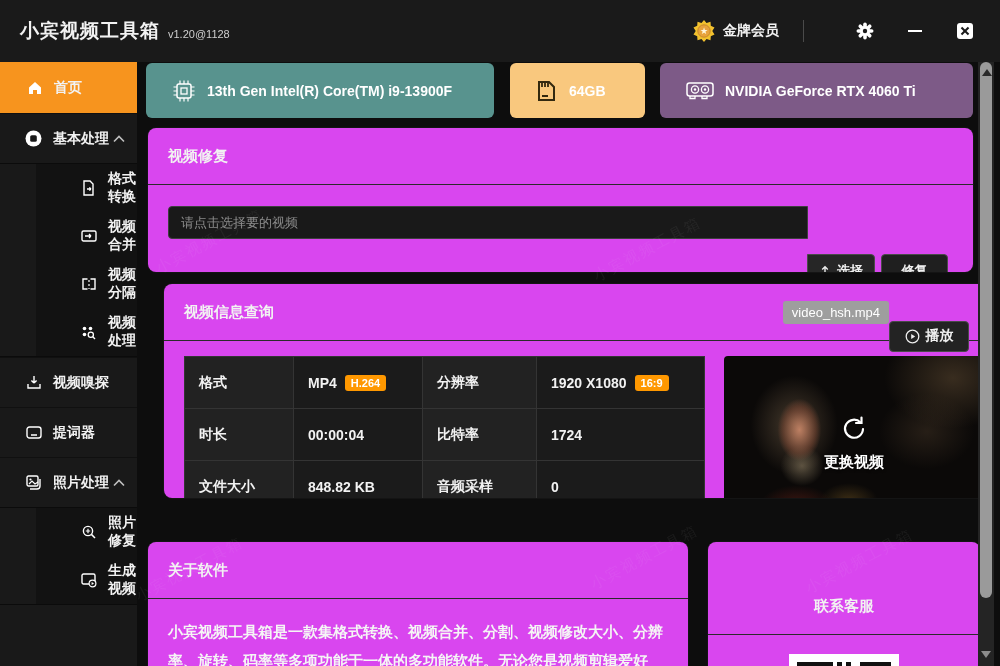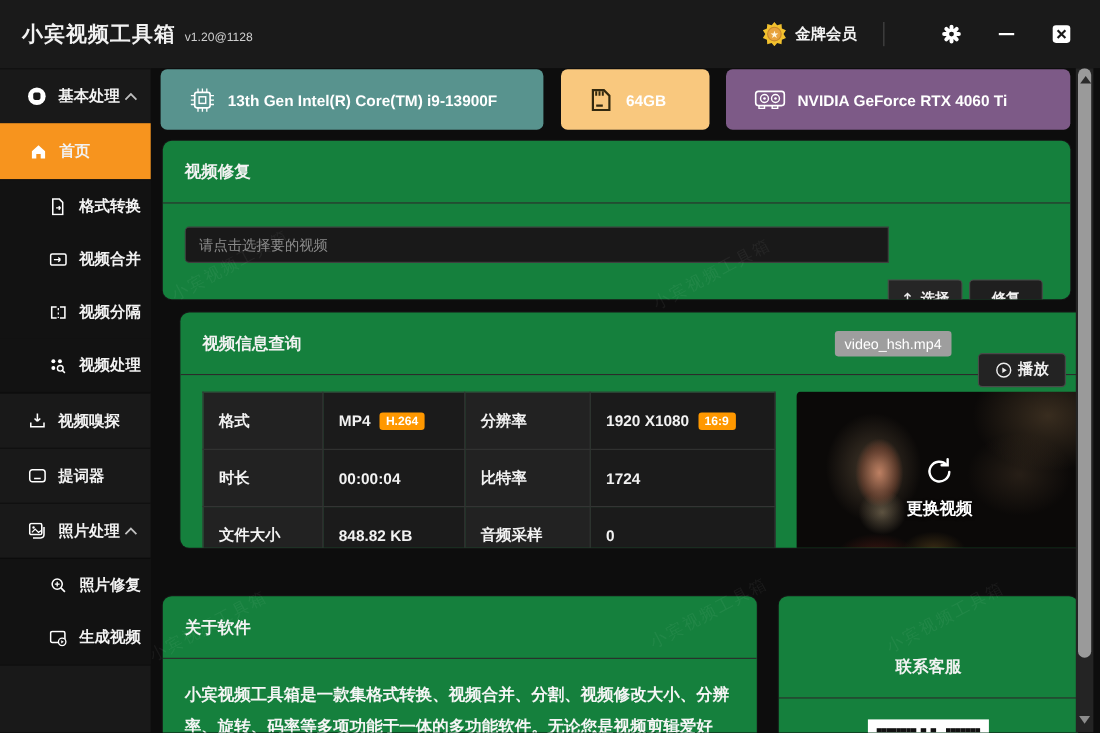--- a/index.html
+++ b/index.html
@@ -22,40 +22,40 @@
   .close-box { width:16px; height:16px; background:#FFF; border-radius:3px; position:relative; }
   .close-box::before,.close-box::after { content:""; position:absolute; left:3px; top:7px; width:10px; height:2px; background:#1A1A1A; }
   .close-box::before { transform:rotate(45deg); } .close-box::after { transform:rotate(-45deg); }
   
   .sidebar { position:absolute; left:0; top:62px; width:137px; height:604px; background:#191919; z-index:20; }
   .side-item { display:flex; align-items:center; gap:11px; font-size:14px; font-weight:700; cursor:pointer; }
   .side-item .icn { width:17px; height:17px; flex:0 0 17px; display:flex; align-items:center; justify-content:center; }
   .item-active { height:51px; background:#F7941E; padding-left:26px; }
   .item-group { height:50px; padding-left:25px; position:relative; border-top:1px solid #101010; }
   .item-sub { height:48px; padding-left:44px; background:#121212; }
-  .sub-block { border-top:1px solid #0B0B0B; border-bottom:1px solid #0B0B0B; }
+  .sub-block { border-top:1px solid #0B0B0B; border-bottom:1px solid #0B0B0B;padding-left:36px; }
   .chev { position:absolute; right:12px; top:50%; transform:translateY(-50%); }
   
   .main { position:absolute; left:137px; top:62px; width:863px; height:604px; background:#0D0D0D; }
   .hw-card { position:absolute; top:1px; height:55px; border-radius:6px; display:flex; align-items:center;
     padding:0 25px; gap:10px; font-size:14px; font-weight:700; color:#FFF; cursor:pointer; }
-  .panel { position:absolute; background:#15803d; border-radius:8px; box-shadow:0 0 0 1px #141414; overflow:hidden; }
+  .panel { position:absolute; background:#d946ef; border-radius:8px; box-shadow:0 0 0 1px #141414; overflow:hidden; }
   .panel-head { height:57px; display:flex; align-items:center; padding:0 20px; border-bottom:1px solid #2B2B2B;
     font-size:15px; font-weight:700; }
   
   .file-input { position:absolute; left:20px; top:78px; width:640px; height:33px; background:#191919;
     border:1px solid #3E3E3E; border-radius:4px 0 0 4px; color:#EDEDED; font-size:13px; padding:0 12px; outline:none;
     font-family:inherit; }
   .file-input::placeholder { color:#8B8B8B; }
   .btn { display:flex; align-items:center; justify-content:center; gap:6px; font-size:13px; font-weight:700;
     color:#F0F0F0; background:#262626; border:1px solid #4A4A4A; border-radius:4px; cursor:pointer;margin-top:48px; }
   .select-btn { position:absolute; left:659px; top:78px; width:68px; height:33px; border-radius:0 4px 4px 0; }
   .repair-btn { position:absolute; left:733px; top:78px; width:67px; height:33px; background:#1F1F1F; }
   
-  .head-right { margin-left:auto; display:flex; align-items:center; gap:24px; }
+  .head-right { margin-left:auto; display:flex; align-items:center; gap:0; }
   .file-badge { background:#9E9E9E; color:#FFF; font-size:13px; font-weight:400; padding:4px 9px; border-radius:3px; }
   .play-btn { width:80px; height:31px; font-size:14px; background:#232323; }
   
   .info-table { position:absolute; left:20px; top:72px; width:520px; height:157px;
     border:1px solid #3A3A3A; border-collapse:collapse; table-layout:fixed; }
   .info-table td { border:1px solid #343434; font-size:14px; padding:0 14px; height:52px; }
   .cell-label { font-weight:700; background:#222222; }
   .cell-value { font-weight:700; background:#1B1B1B; }
   .mini-badge { display:inline-block; background:#FF9800; color:#FFF; font-size:11px; font-weight:700;
     padding:2px 6px; border-radius:3px; margin-left:8px; vertical-align:1px; }
@@ -129,42 +129,42 @@
     <div class="tb-btn">
       <span class="minus-glyph"></span>
     </div>
     <div class="tb-btn">
       <span class="close-box"></span>
     </div>
   </div>
 </div>
 
 <div class="sidebar">
+  <div class="side-item item-active">
+    <span class="icn">
+      <svg width="16" height="16" viewBox="0 0 16 16">
+          <path d="M2 7.5 8 2l6 5.5V14H10v-4H6v4H2z" fill="#FFF"></path>
+        </svg>
+    </span>
+    <span>首页</span>
+  </div>
+
   <div class="side-item item-group">
     <span class="icn">
       <svg width="17" height="17" viewBox="0 0 17 17">
           <circle cx="8.5" cy="8.5" r="8" fill="#FFF"></circle>
           <rect x="5.2" y="5.2" width="6.6" height="6.6" rx="1.6" fill="#191919"></rect>
         </svg>
     </span>
     <span>基本处理</span>
     <span class="chev">
       <svg width="12" height="8" viewBox="0 0 12 8">
           <polyline points="1,6.5 6,1.5 11,6.5" fill="none" stroke="#BFBFBF" stroke-width="1.6"></polyline>
         </svg>
     </span>
-  </div>
-
-  <div class="side-item item-active">
-    <span class="icn">
-      <svg width="16" height="16" viewBox="0 0 16 16">
-          <path d="M2 7.5 8 2l6 5.5V14H10v-4H6v4H2z" fill="#FFF"></path>
-        </svg>
-    </span>
-    <span>首页</span>
   </div>
 
   <div class="sub-block">
     <div class="side-item item-sub">
       <span class="icn">
         <svg width="15" height="16" viewBox="0 0 15 16">
             <path d="M3 1h6l3 3v11H3z" fill="none" stroke="#FFF" stroke-width="1.4"></path>
             <path d="M6 9h4m0 0-1.6-1.6M10 9l-1.6 1.6" stroke="#FFF" stroke-width="1.3" fill="none"></path>
           </svg>
       </span>

